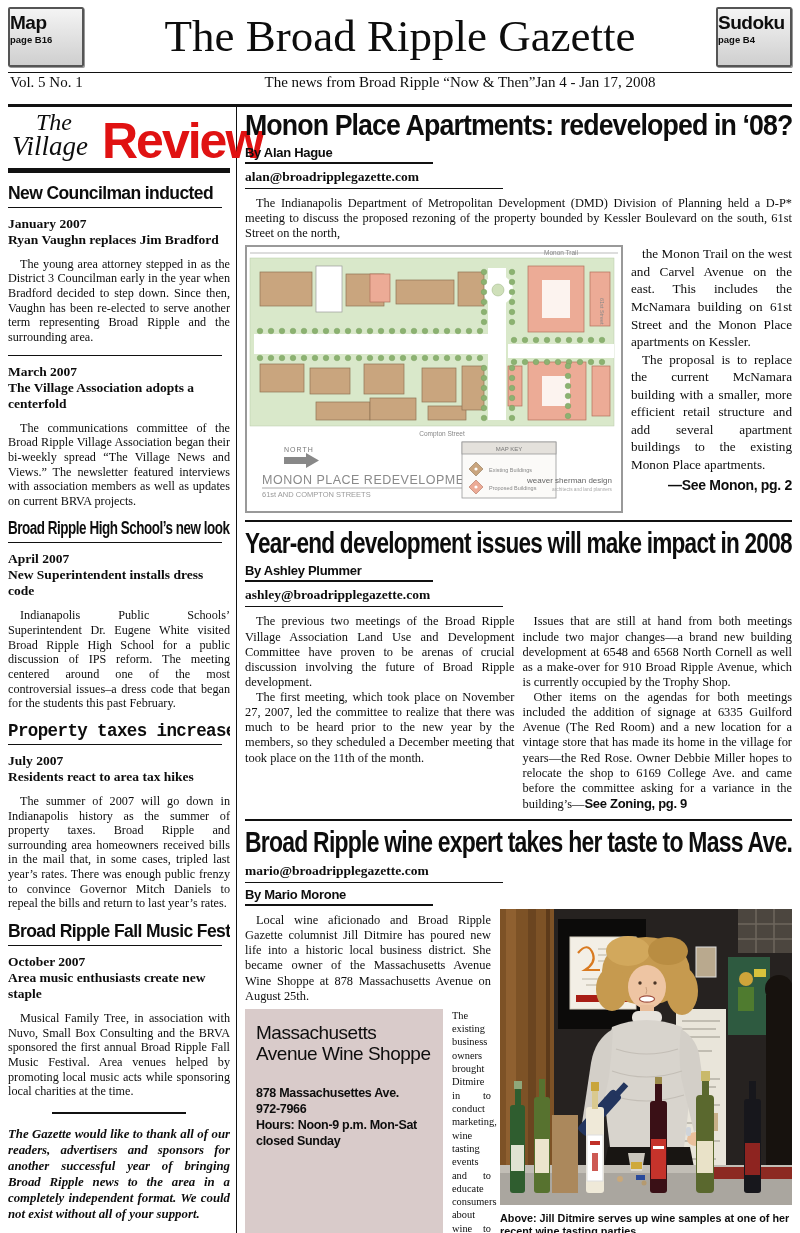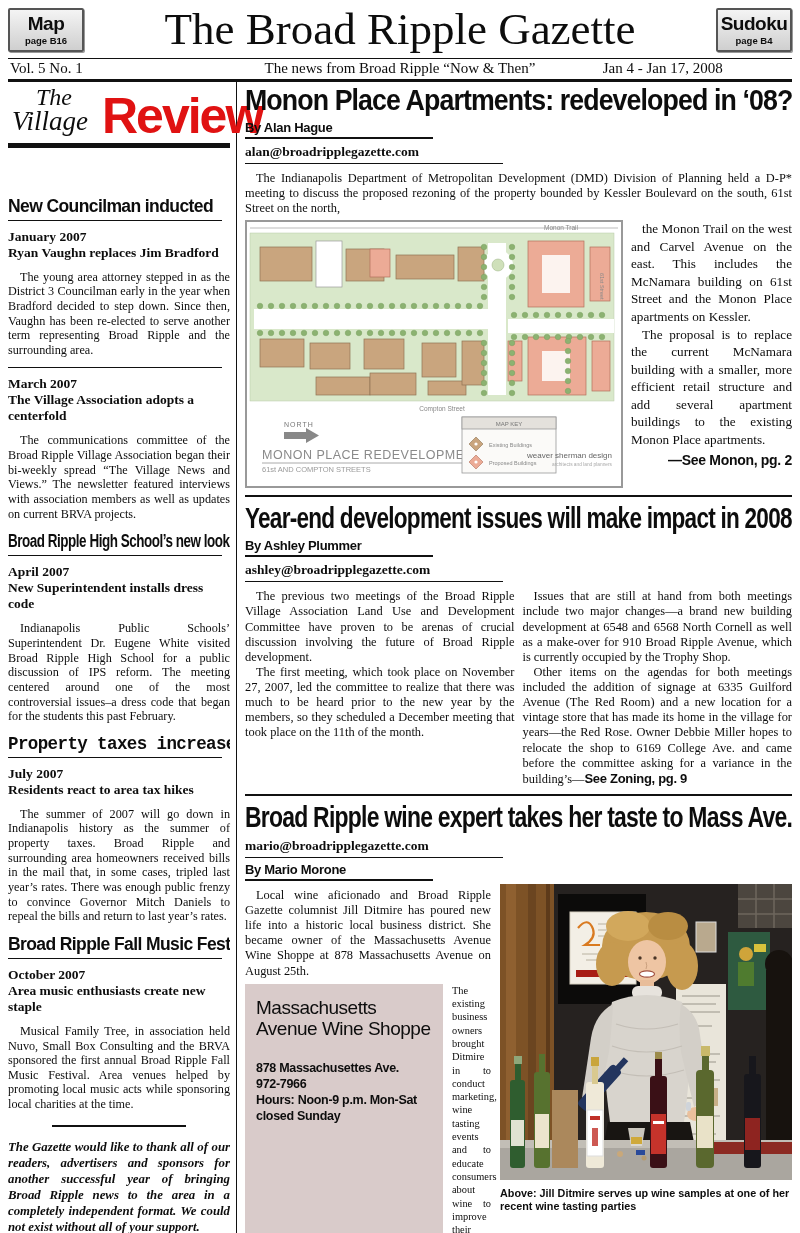--- a/index.html
+++ b/index.html
@@ -1,30 +1,30 @@
 <!DOCTYPE html>
 <html><head>
 <meta charset="utf-8">
 <style>
   html,body{margin:0;padding:0;background:#fff;}
   body{width:800px;font-family:"Liberation Serif",serif;color:#0d0d0d;}
   .page{width:784px;margin:0 auto;padding-top:7px;}
 
   
   .topbar{display:flex;align-items:center;gap:10px;}
-  .corner-box{width:72px;flex:0 0 auto;text-align:center;border:2px solid #555;
+  .corner-box{width:72px;flex:0 0 auto;border:2px solid #555;
     background:linear-gradient(180deg,#f4f4f4 0%,#cfcfcf 100%);border-radius:2px;
-    padding:4px 0 4px;box-shadow:1px 1px 0 #999;}
+    padding:4px 0 20px;box-shadow:1px 1px 0 #999;}
   .corner-big{font-family:"Liberation Sans",sans-serif;font-weight:bold;font-size:19px;line-height:1;letter-spacing:-0.5px;}
   .corner-small{font-family:"Liberation Sans",sans-serif;font-weight:bold;font-size:9.5px;margin-top:2px;}
   .masthead{flex:1;text-align:center;font-size:45px;line-height:1.02;white-space:nowrap;}
   .rule-top{border-top:1.5px solid #111;margin-top:5px;}
-  .vol-row{display:grid;grid-template-columns:1fr auto 1fr;font-size:15px;padding:1px 2px 2px;}
+  .vol-row{display:grid;grid-template-columns:1fr auto 1fr;font-size:15px;padding:1px 2px 13px;}
   .vol-center{text-align:center;}
-  .vol-right{text-align:center;}
+  .vol-right{text-align:left;}
   .rule-bottom{border-top:3px solid #111;}
 
   
   .main{display:flex;align-items:stretch;}
   .leftcol{width:222px;flex:0 0 auto;padding:2px 6px 10px 0;border-right:1.5px solid #111;}
   .rightcol{flex:1;min-width:0;padding:0 0 6px 8px;}
 
   
   .vr-logo{display:flex;align-items:flex-end;margin:3px 0 0 4px;}
   .vr-words{margin-right:14px;}
@@ -106,21 +106,21 @@
         <div class="vr-words">
           <div class="vr-the">The</div>
           <div class="vr-village">Village</div>
         </div>
         <div class="vr-review" id="vr-review" style="color: rgb(224, 18, 18);">Review</div>
       </div>
       <div class="vr-bar"></div>
 
       <div class="news-sec">
         <div class="fit-wrap">
-            <span class="fitx sec-head-text" style="transform: none; margin-top: 38px;">New Councilman inducted</span>
+            <span class="fitx sec-head-text" style="transform: none;">New Councilman inducted</span>
           </div>
         <div class="sec-rule"></div>
         <div class="sec-date">January 2007</div>
         <div class="sec-sub">Ryan Vaughn replaces Jim Bradford</div>
         <div class="sec-body">The young area attorney stepped in as the District 3 Councilman early in the year when Bradford decided to step down. Since then, Vaughn has been re-elected to serve another term representing Broad Ripple and the surrounding area.</div>
       </div>
 
       <div class="news-sec">
         <div class="sec-rule"></div>
         <div class="sec-date">March 2007</div>
@@ -148,21 +148,21 @@
         <div class="sec-body">The summer of 2007 will go down in Indianapolis history as the summer of property taxes. Broad Ripple and surrounding area homeowners received bills in the mail that, in some cases, tripled last year’s rates. There was enough public frenzy to convince Governor Mitch Daniels to repeal the bills and return to last year’s rates.</div>
       </div>
 
       <div class="news-sec">
         <div class="fit-wrap">
             <span class="fitx sec-head-text" style="transform: none;">Broad Ripple Fall Music Fest</span>
           </div>
         <div class="sec-rule"></div>
         <div class="sec-date">October 2007</div>
         <div class="sec-sub">Area music enthusiasts create new staple</div>
-        <div class="sec-body">Musical Family Tree, in association held Nuvo, Small Box Consulting and the BRVA sponsored the first annual Broad Ripple Fall Music Festival. Area venues helped by promoting local music acts while sponsoring local charities at the time.</div>
+        <div class="sec-body">Musical Family Tree, in association with Nuvo, Small Box Consulting and the BRVA sponsored the first annual Broad Ripple Fall Music Festival. Area venues helped by promoting local music acts while sponsoring local charities at the time.</div>
       </div>
 
       <div class="thanks-rule"></div>
       <div class="thanks">The Gazette would like to thank all of our readers, advertisers and sponsors for another successful year of bringing Broad Ripple news to the area in a completely independent format. We could not exist without all of your support.</div>
     </div>
 
     <div class="rightcol">
 
       <div>
         <div class="fit-wrap">

